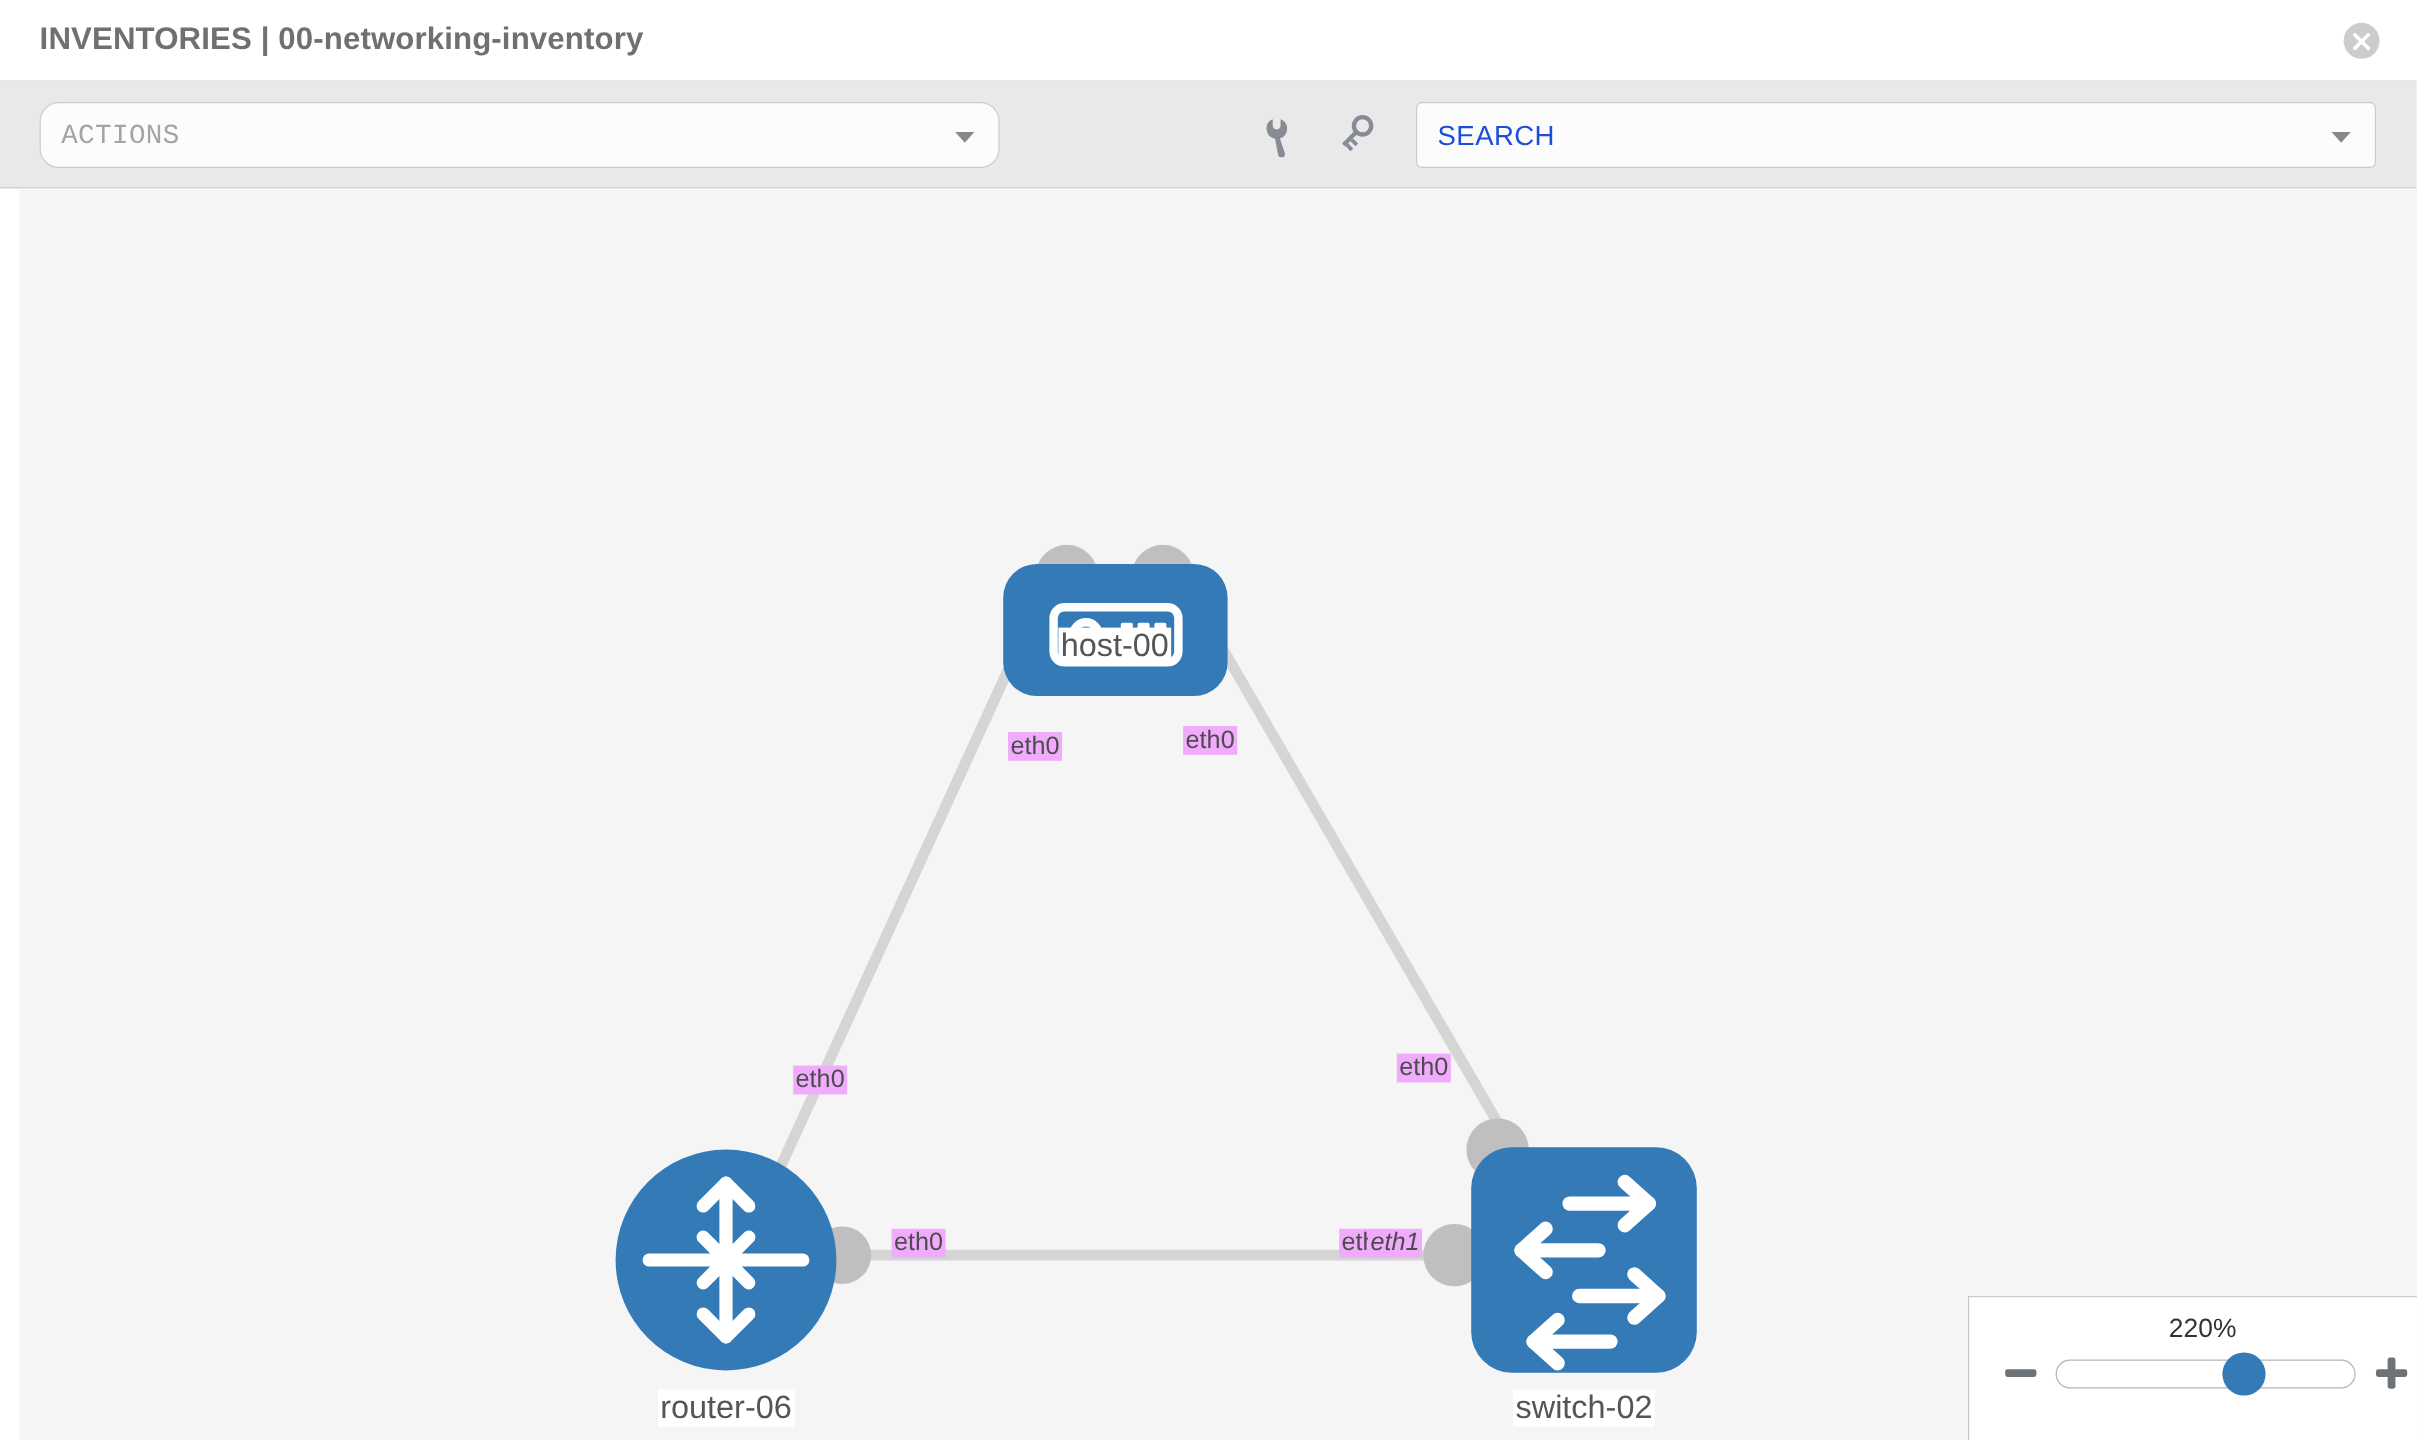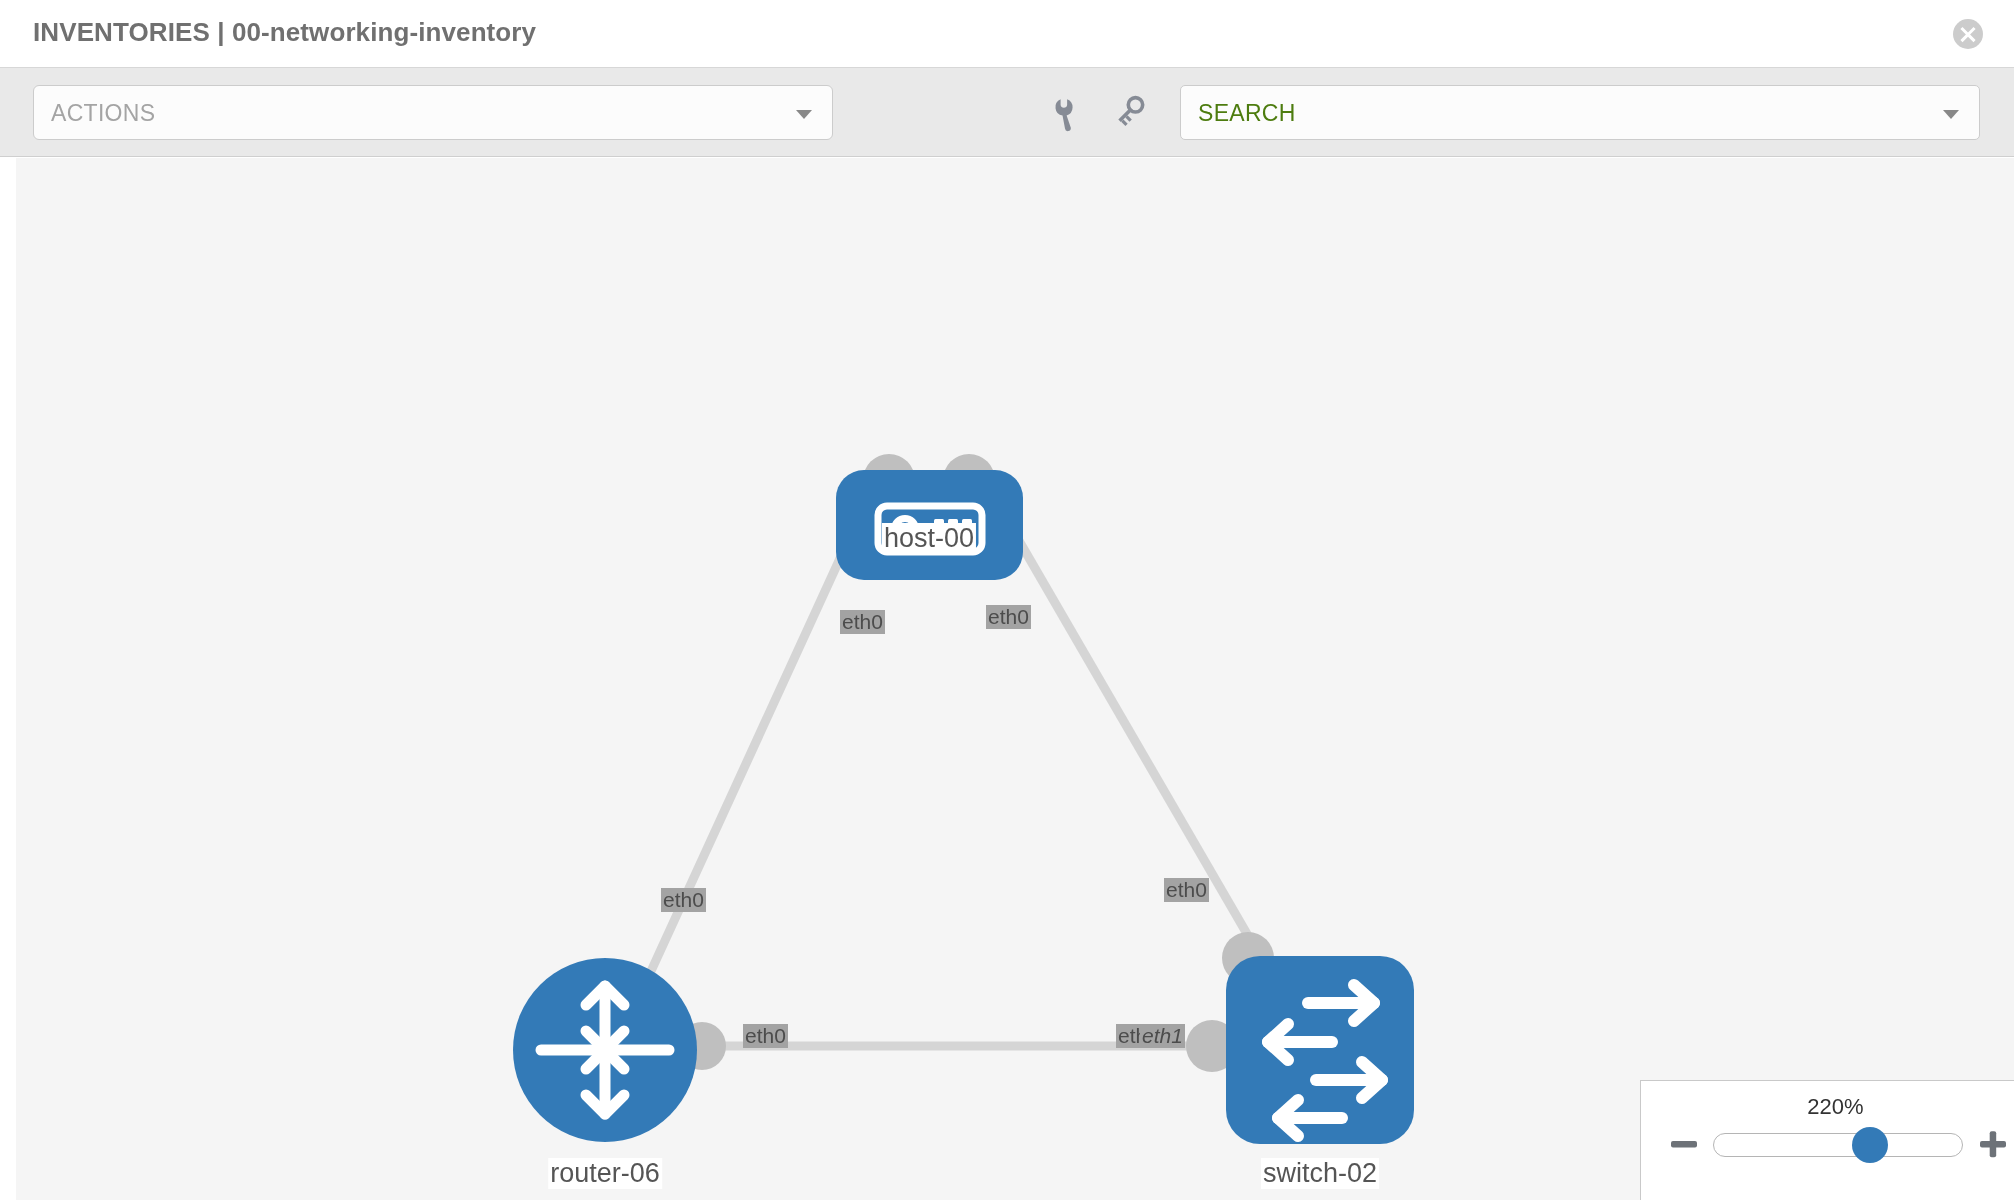--- a/index.html
+++ b/index.html
@@ -33,22 +33,23 @@
   
   .toolbar {
     position: absolute; left: 0; top: 68px; width: 2014px; height: 89px;
     background: #e9e9e9;
     border-bottom: 1px solid #cfcfcf;
   }
   .actions-select {
     position: absolute; left: 33px; top: 17px;
     width: 800px; height: 55px;
     background: #fcfcfc;
-    border: 1px solid #cccccc; border-radius: 6px;
+    border: 1px solid #cccccc; border-radius: 16px;
     cursor: pointer;
+    font-family: Liberation Mono, monospace;
   }
   .actions-select .sel-label {
     position: absolute; left: 17px; top: 14px;
     font-size: 23px; color: #a4a4a4; letter-spacing: .3px;
   }
   .caret {
     position: absolute; right: 20px; top: 24px;
     width: 0; height: 0;
     border-left: 8px solid transparent;
     border-right: 8px solid transparent;
@@ -63,21 +64,21 @@
 
   .search-box {
     position: absolute; left: 1180px; top: 17px;
     width: 800px; height: 55px;
     background: #fcfcfc;
     border: 1px solid #cccccc; border-radius: 5px;
     cursor: text;
   }
   .search-box .sel-label {
     position: absolute; left: 17px; top: 14px;
-    font-size: 23px; color: #4d7c0f; letter-spacing: .3px;
+    font-size: 23px; color: #1d4ed8; letter-spacing: .3px;
   }
 
   
   .canvas {
     position: absolute; left: 16px; top: 158px;
     width: 2014px; height: 1042px;
     background: #f5f5f5;
     overflow: hidden;
   }
   .topology-svg { position: absolute; left: 0; top: 0; }
@@ -86,21 +87,21 @@
     position: absolute;
     font-size: 27px; color: #555555;
     background: #ffffff;
     padding: 0 2px;
     white-space: nowrap;
     transform: translateX(-50%);
   }
   .iface-label {
     position: absolute;
     font-size: 21px; color: #4c4c4c;
-    background: #a3a3a3;
+    background: #f0abfc;
     padding: 0 2px;
     white-space: nowrap;
   }
 
   
   .zoom-panel {
     position: absolute; right: 0; bottom: 0;
     width: 390px; height: 120px;
     background: #ffffff;
     border-top: 1px solid #c9c9c9;

